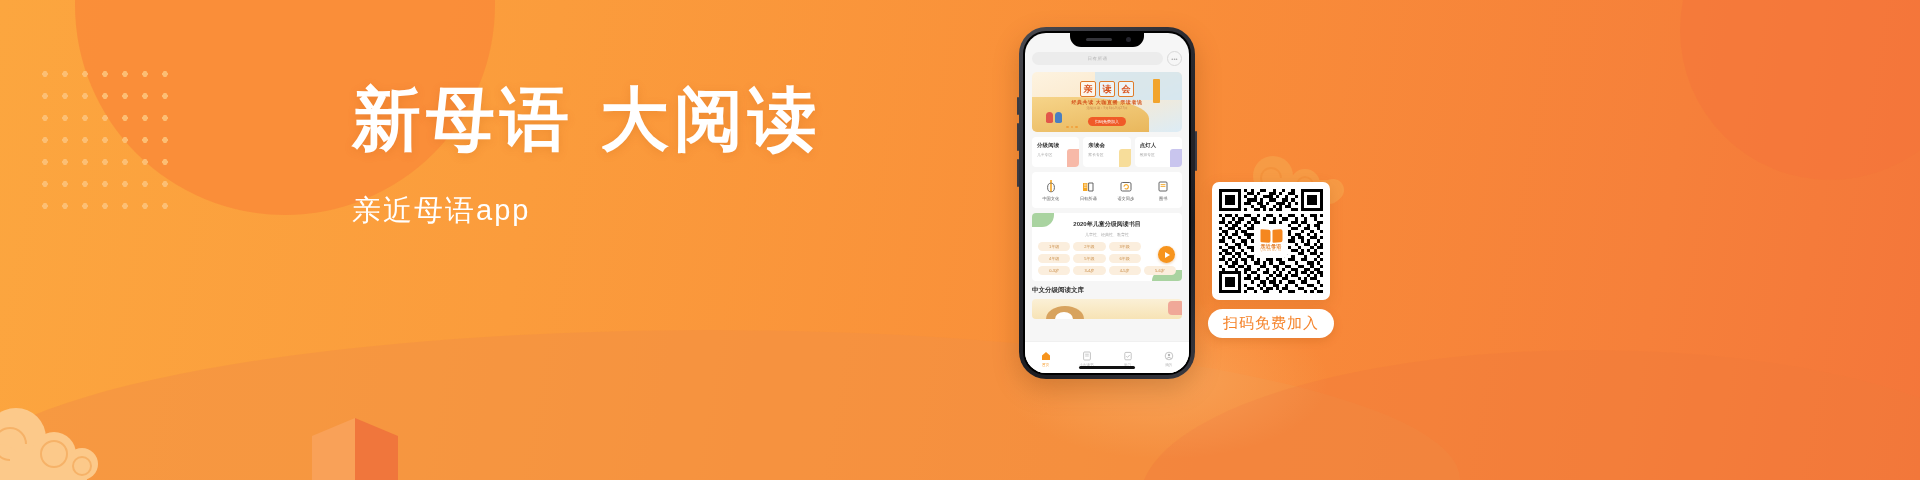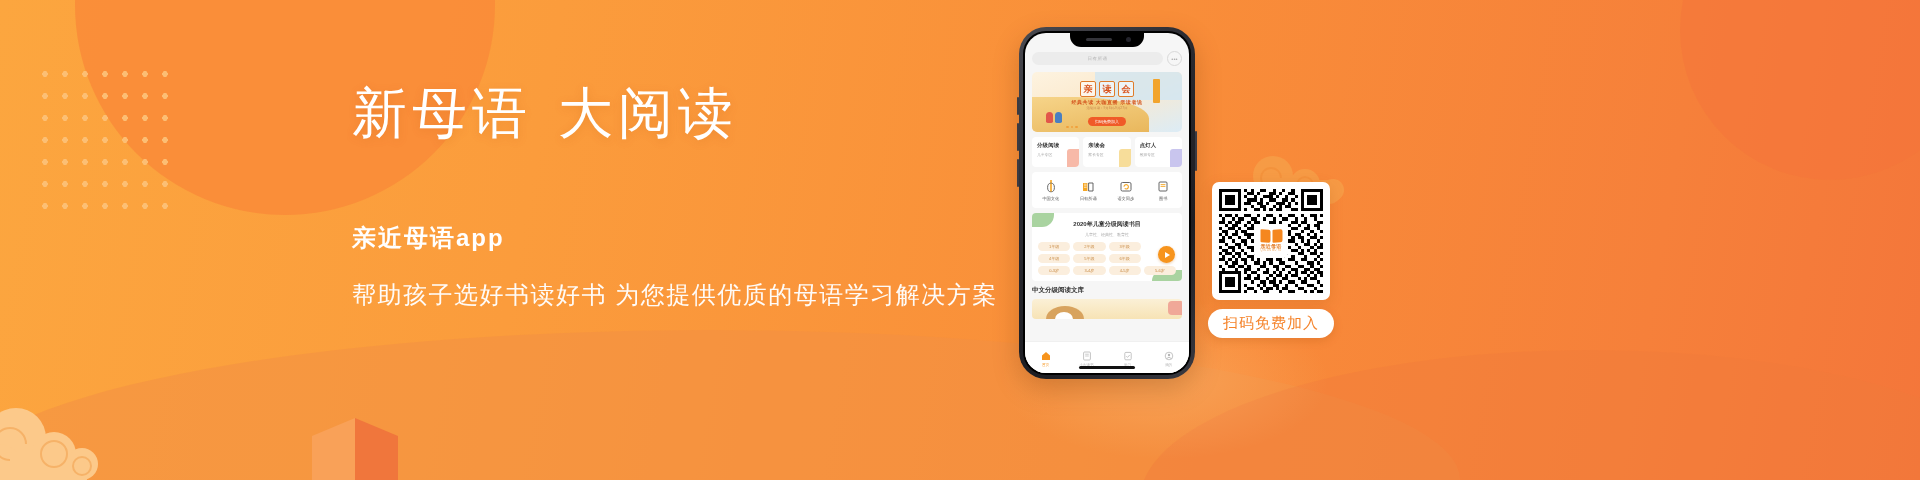--- a/index.html
+++ b/index.html
@@ -45,27 +45,27 @@
   .cloud-bl{left:-18px;bottom:-22px;width:150px;height:110px;}
   .cloud-sm{right:555px;top:140px;width:120px;height:70px;opacity:.55;}
 
   
   .cube{left:312px;bottom:0;width:86px;height:62px;}
 
   
   .copy{position:absolute;left:352px;top:86px;width:660px;color:#fff;}
   .headline{
     font-family:"Liberation Serif","DejaVu Serif",serif;
-    font-weight:400;font-size:55px;line-height:1;letter-spacing:5px;
+    font-weight:700;font-size:69px;line-height:1;letter-spacing:5px;
     text-shadow:0 2px 10px rgba(180,80,10,.18);
     white-space:nowrap;
   }
   .headline .gap{display:inline-block;width:26px;}
   .subhead{
-    margin-top:84px;font-size:24px;font-weight:700;line-height:1.1;
+    margin-top:40px;font-size:29px;font-weight:400;line-height:1.1;
     letter-spacing:2px;white-space:nowrap;
   }
   .tagline{
     margin-top:30px;font-size:24px;font-weight:400;line-height:1.2;
     letter-spacing:1.5px;white-space:nowrap;opacity:.97;
   }
 
   
   .phone{
     position:absolute;left:1019px;top:27px;width:176px;height:352px;
@@ -293,21 +293,20 @@
     <polygon points="43,0 0,18 0,62 43,62" fill="#f9a158"></polygon>
   </svg>
 
   <div class="deco glow"></div>
 
   <div class="copy">
     <div class="headline">
       <span>新母语</span><span class="gap"></span><span>大阅读</span>
     </div>
     <div class="subhead">亲近母语app</div>
-    <div class="tagline">帮助孩子选好书读好书 为您提供优质的母语学习解决方案</div>
   </div>
 
   <div class="phone">
     <span class="side-btn sb1"></span>
     <span class="side-btn sb2"></span>
     <span class="side-btn sb3"></span>
     <span class="side-btn sb4"></span>
     <div class="phone-inner">
       <div class="screen">
         <div class="notch">

